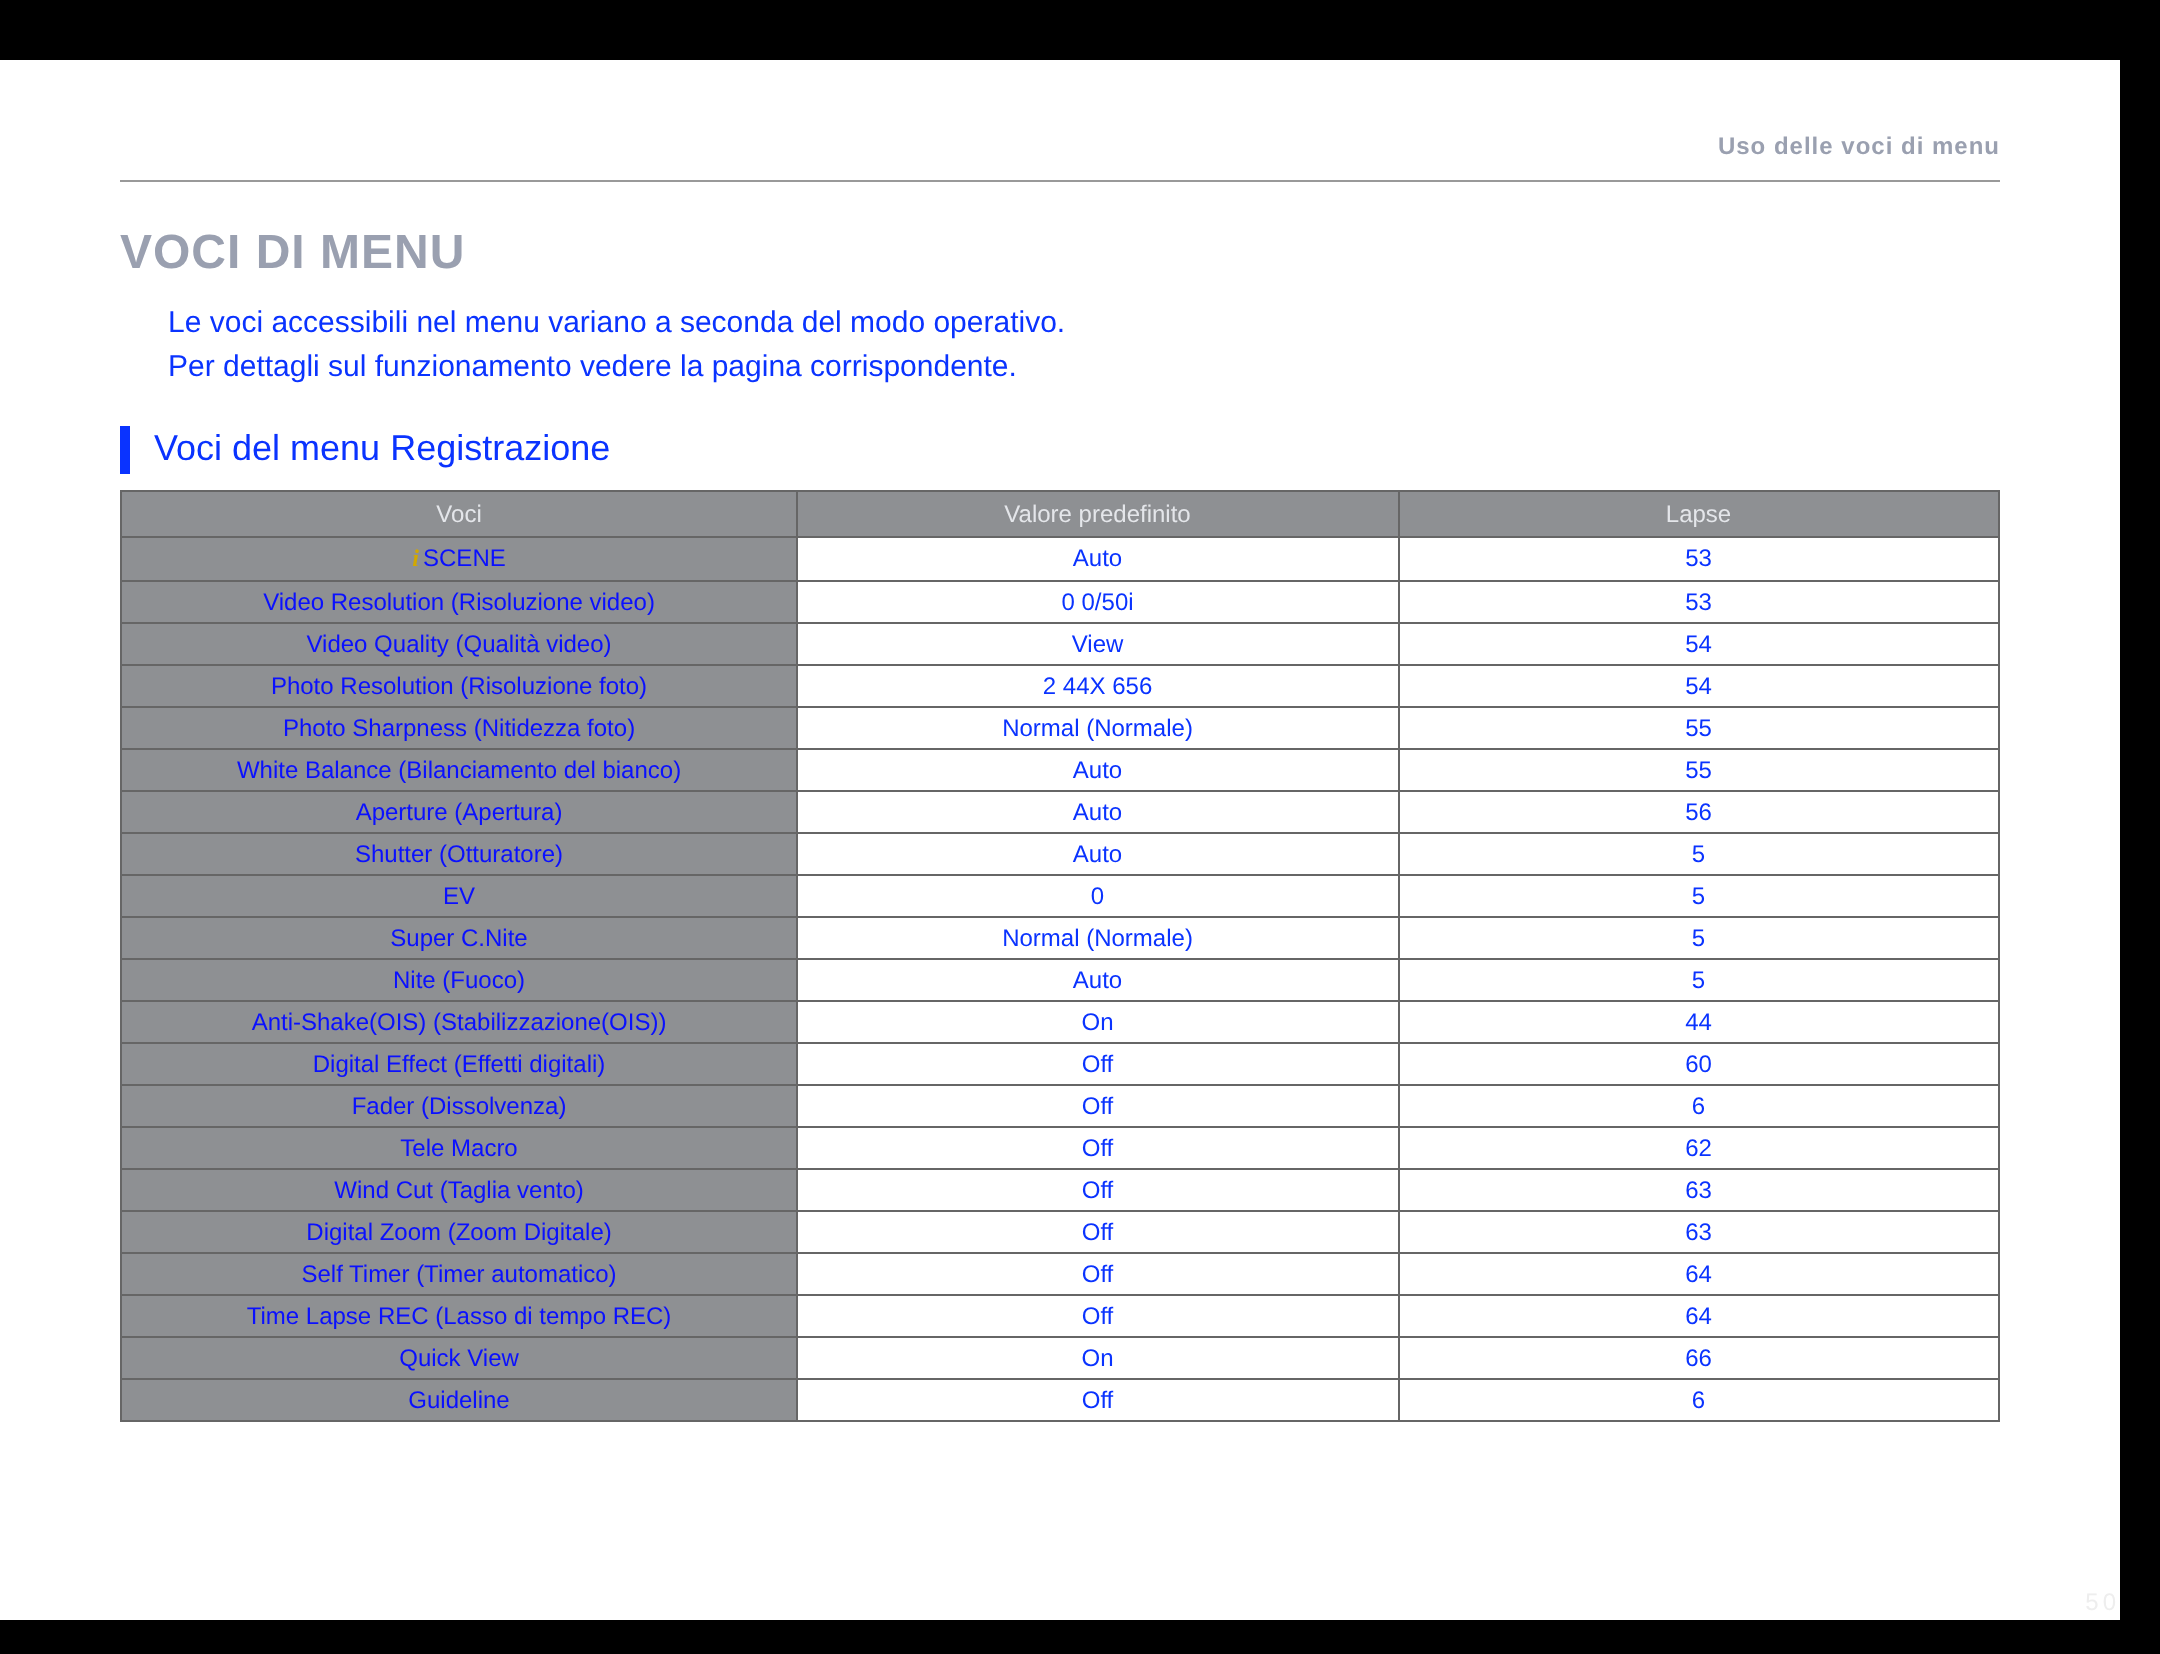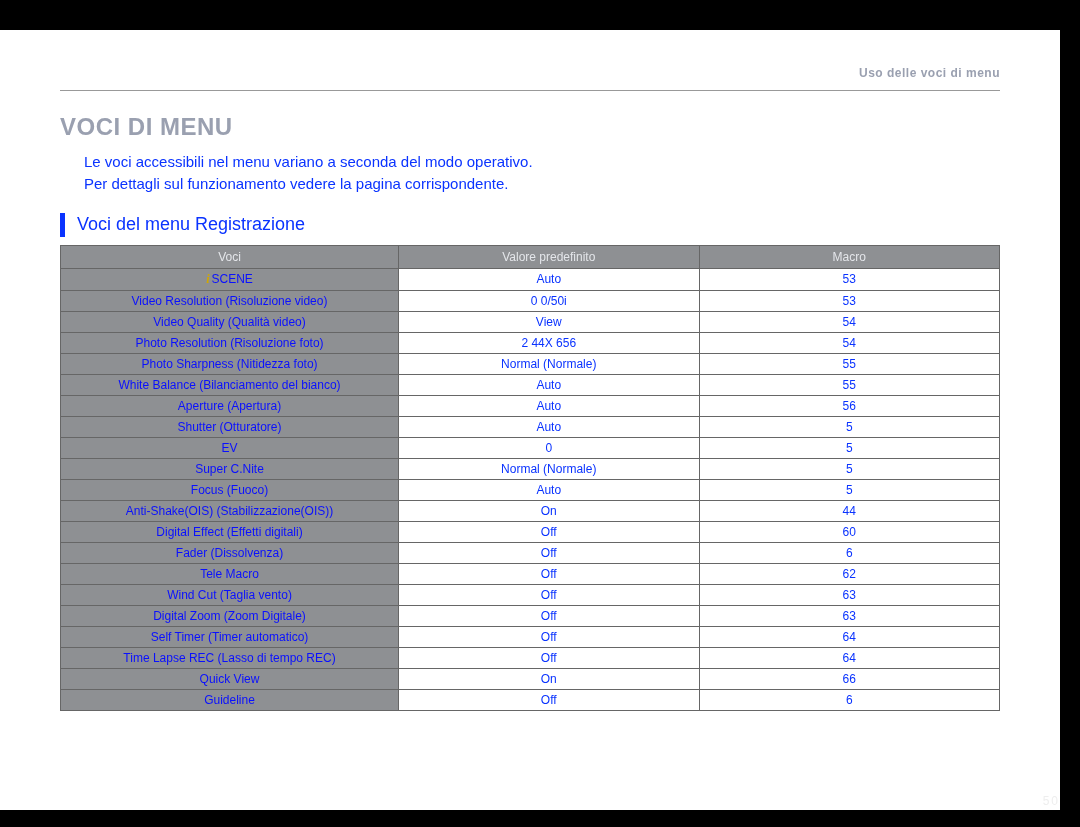--- a/index.html
+++ b/index.html
@@ -139,21 +139,21 @@
       <table class="menu">
         <colgroup>
           <col class="c1">
             <col class="c2">
             <col class="c3">
         </colgroup>
         <thead>
           <tr>
             <th>Voci</th>
             <th>Valore predefinito</th>
-            <th>Macro</th>
+            <th>Lapse</th>
           </tr>
         </thead>
         <tbody id="menu-body">
 
         <tr>
               <td class="col1"><span class="i-icon">i</span><span>SCENE</span></td>
               <td>Auto</td>
               <td>53</td>
             </tr>
             <tr>
@@ -195,21 +195,21 @@
               <td class="col1">EV</td>
               <td>0</td>
               <td>5</td>
             </tr>
             <tr>
               <td class="col1">Super C.Nite</td>
               <td>Normal (Normale)</td>
               <td>5</td>
             </tr>
             <tr>
-              <td class="col1">Focus (Fuoco)</td>
+              <td class="col1">Nite (Fuoco)</td>
               <td>Auto</td>
               <td>5</td>
             </tr>
             <tr>
               <td class="col1">Anti-Shake(OIS) (Stabilizzazione(OIS))</td>
               <td>On</td>
               <td>44</td>
             </tr>
             <tr>
               <td class="col1">Digital Effect (Effetti digitali)</td>

